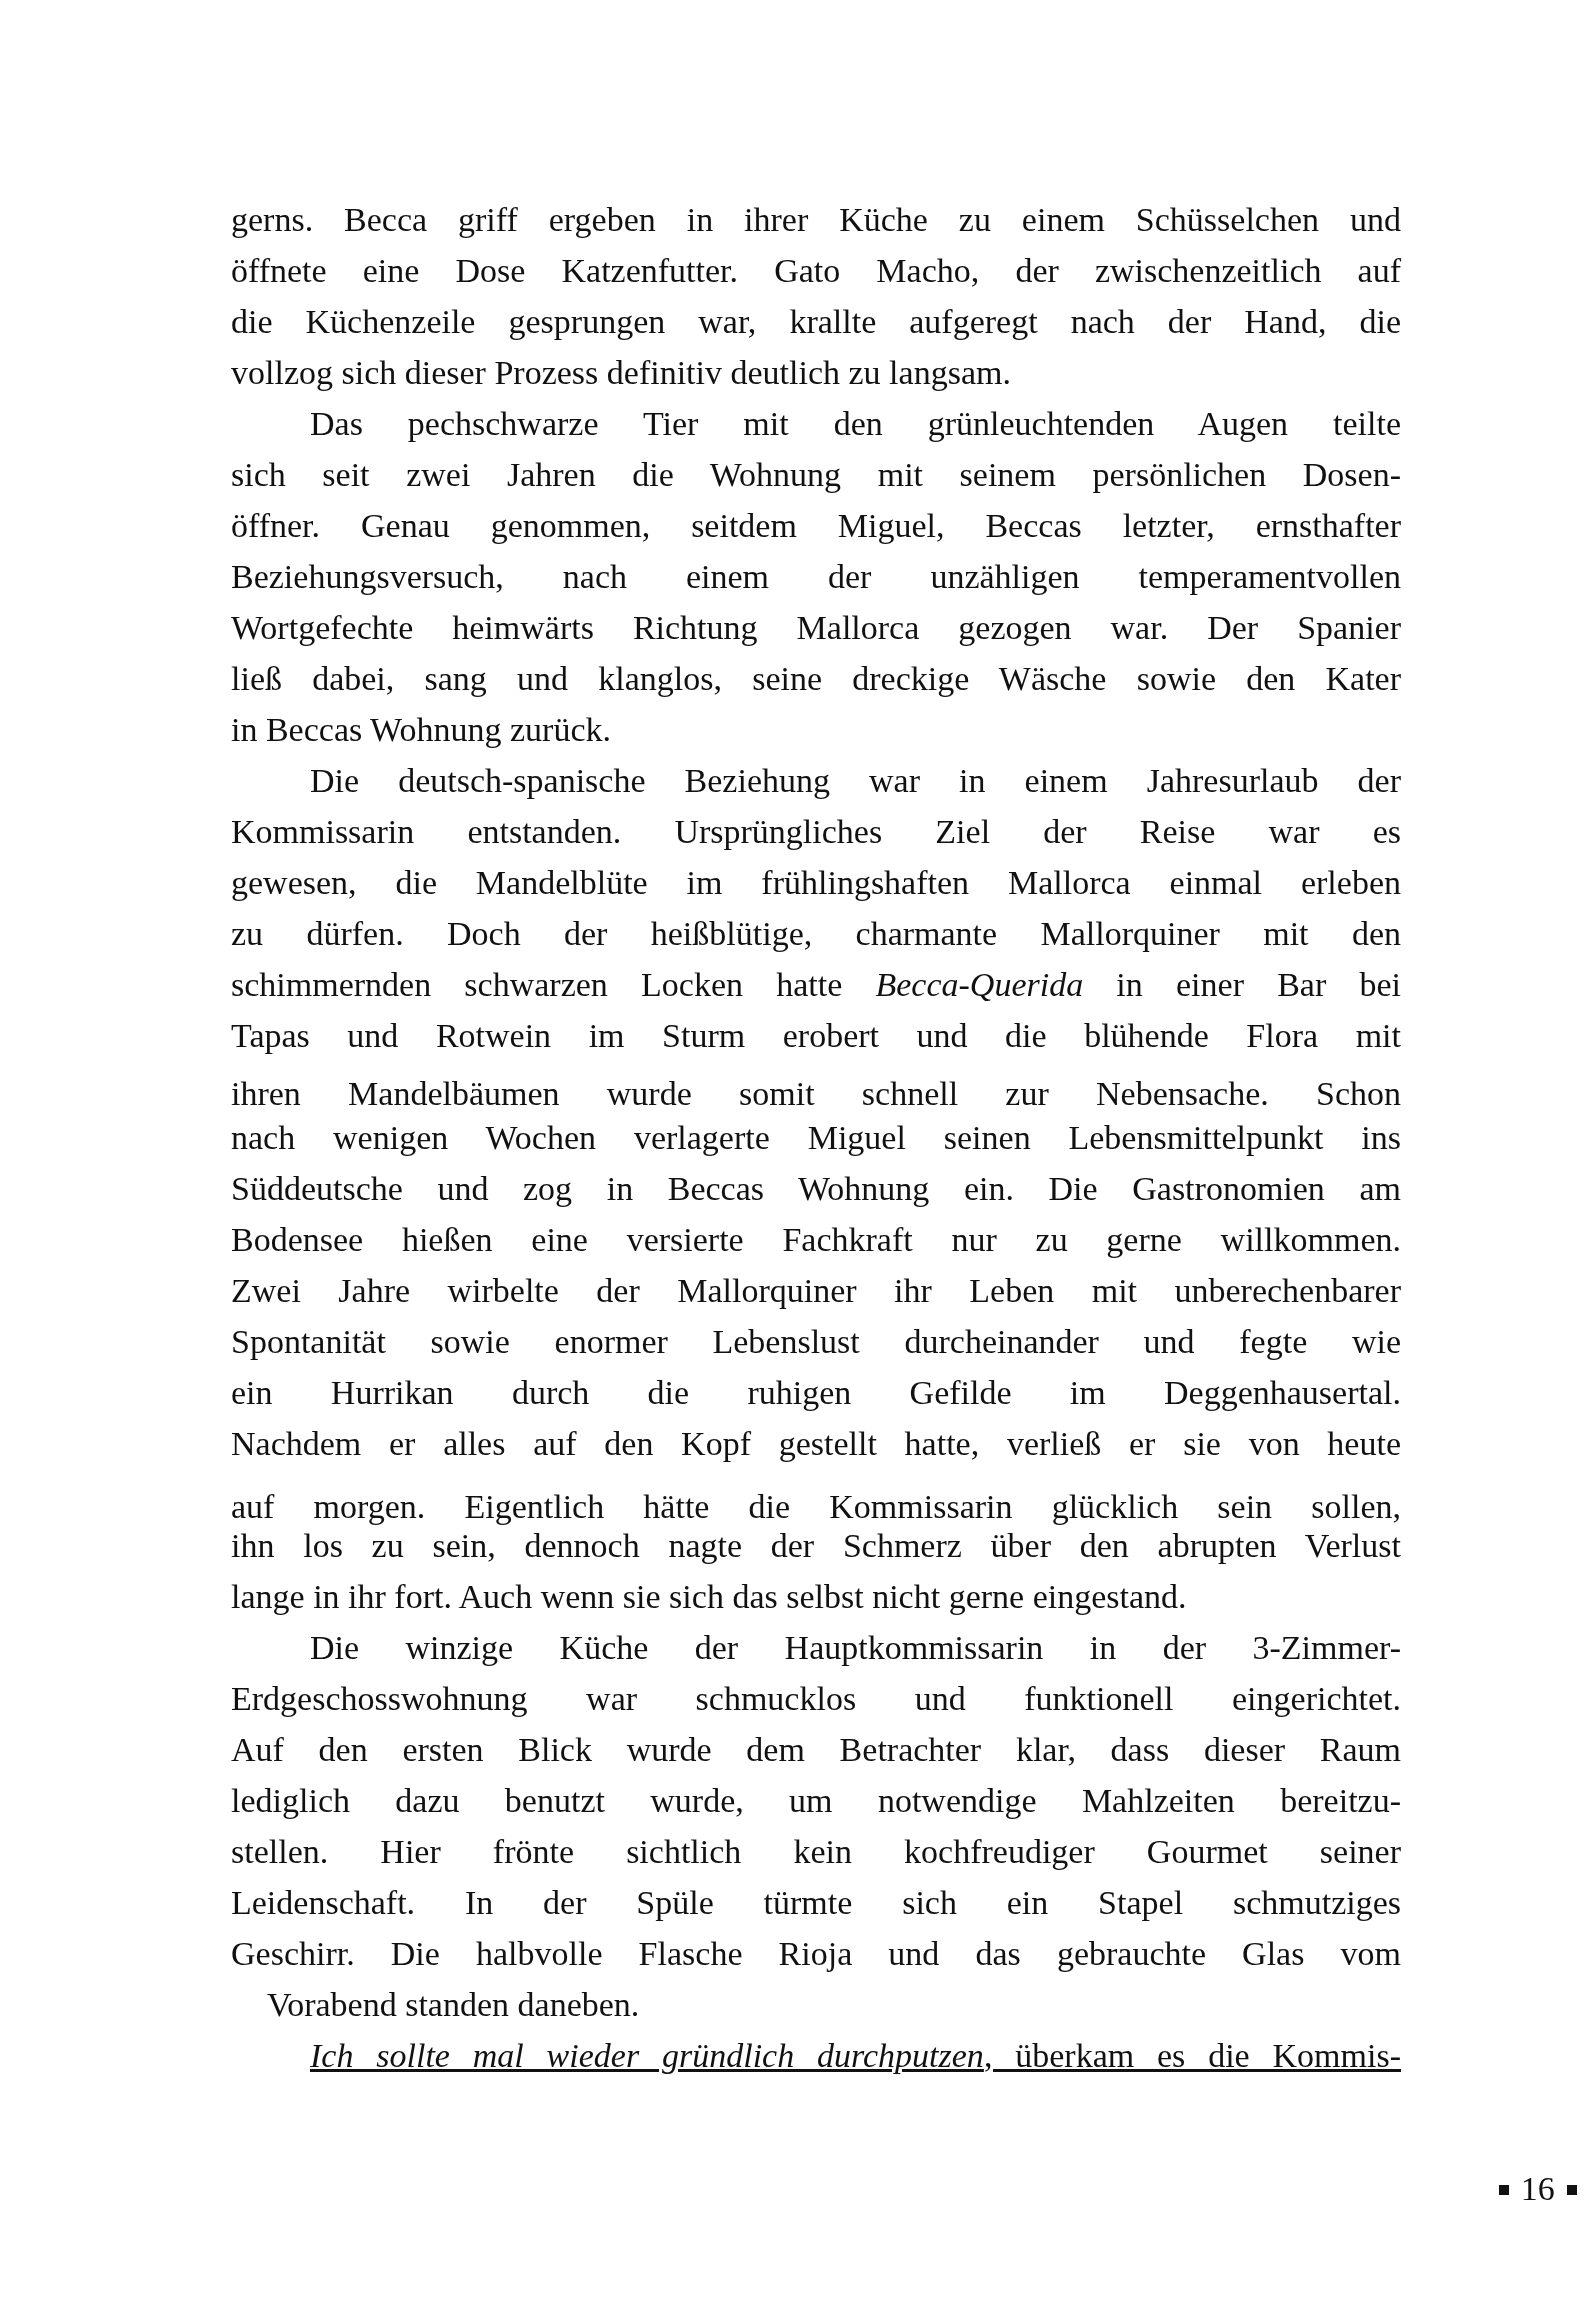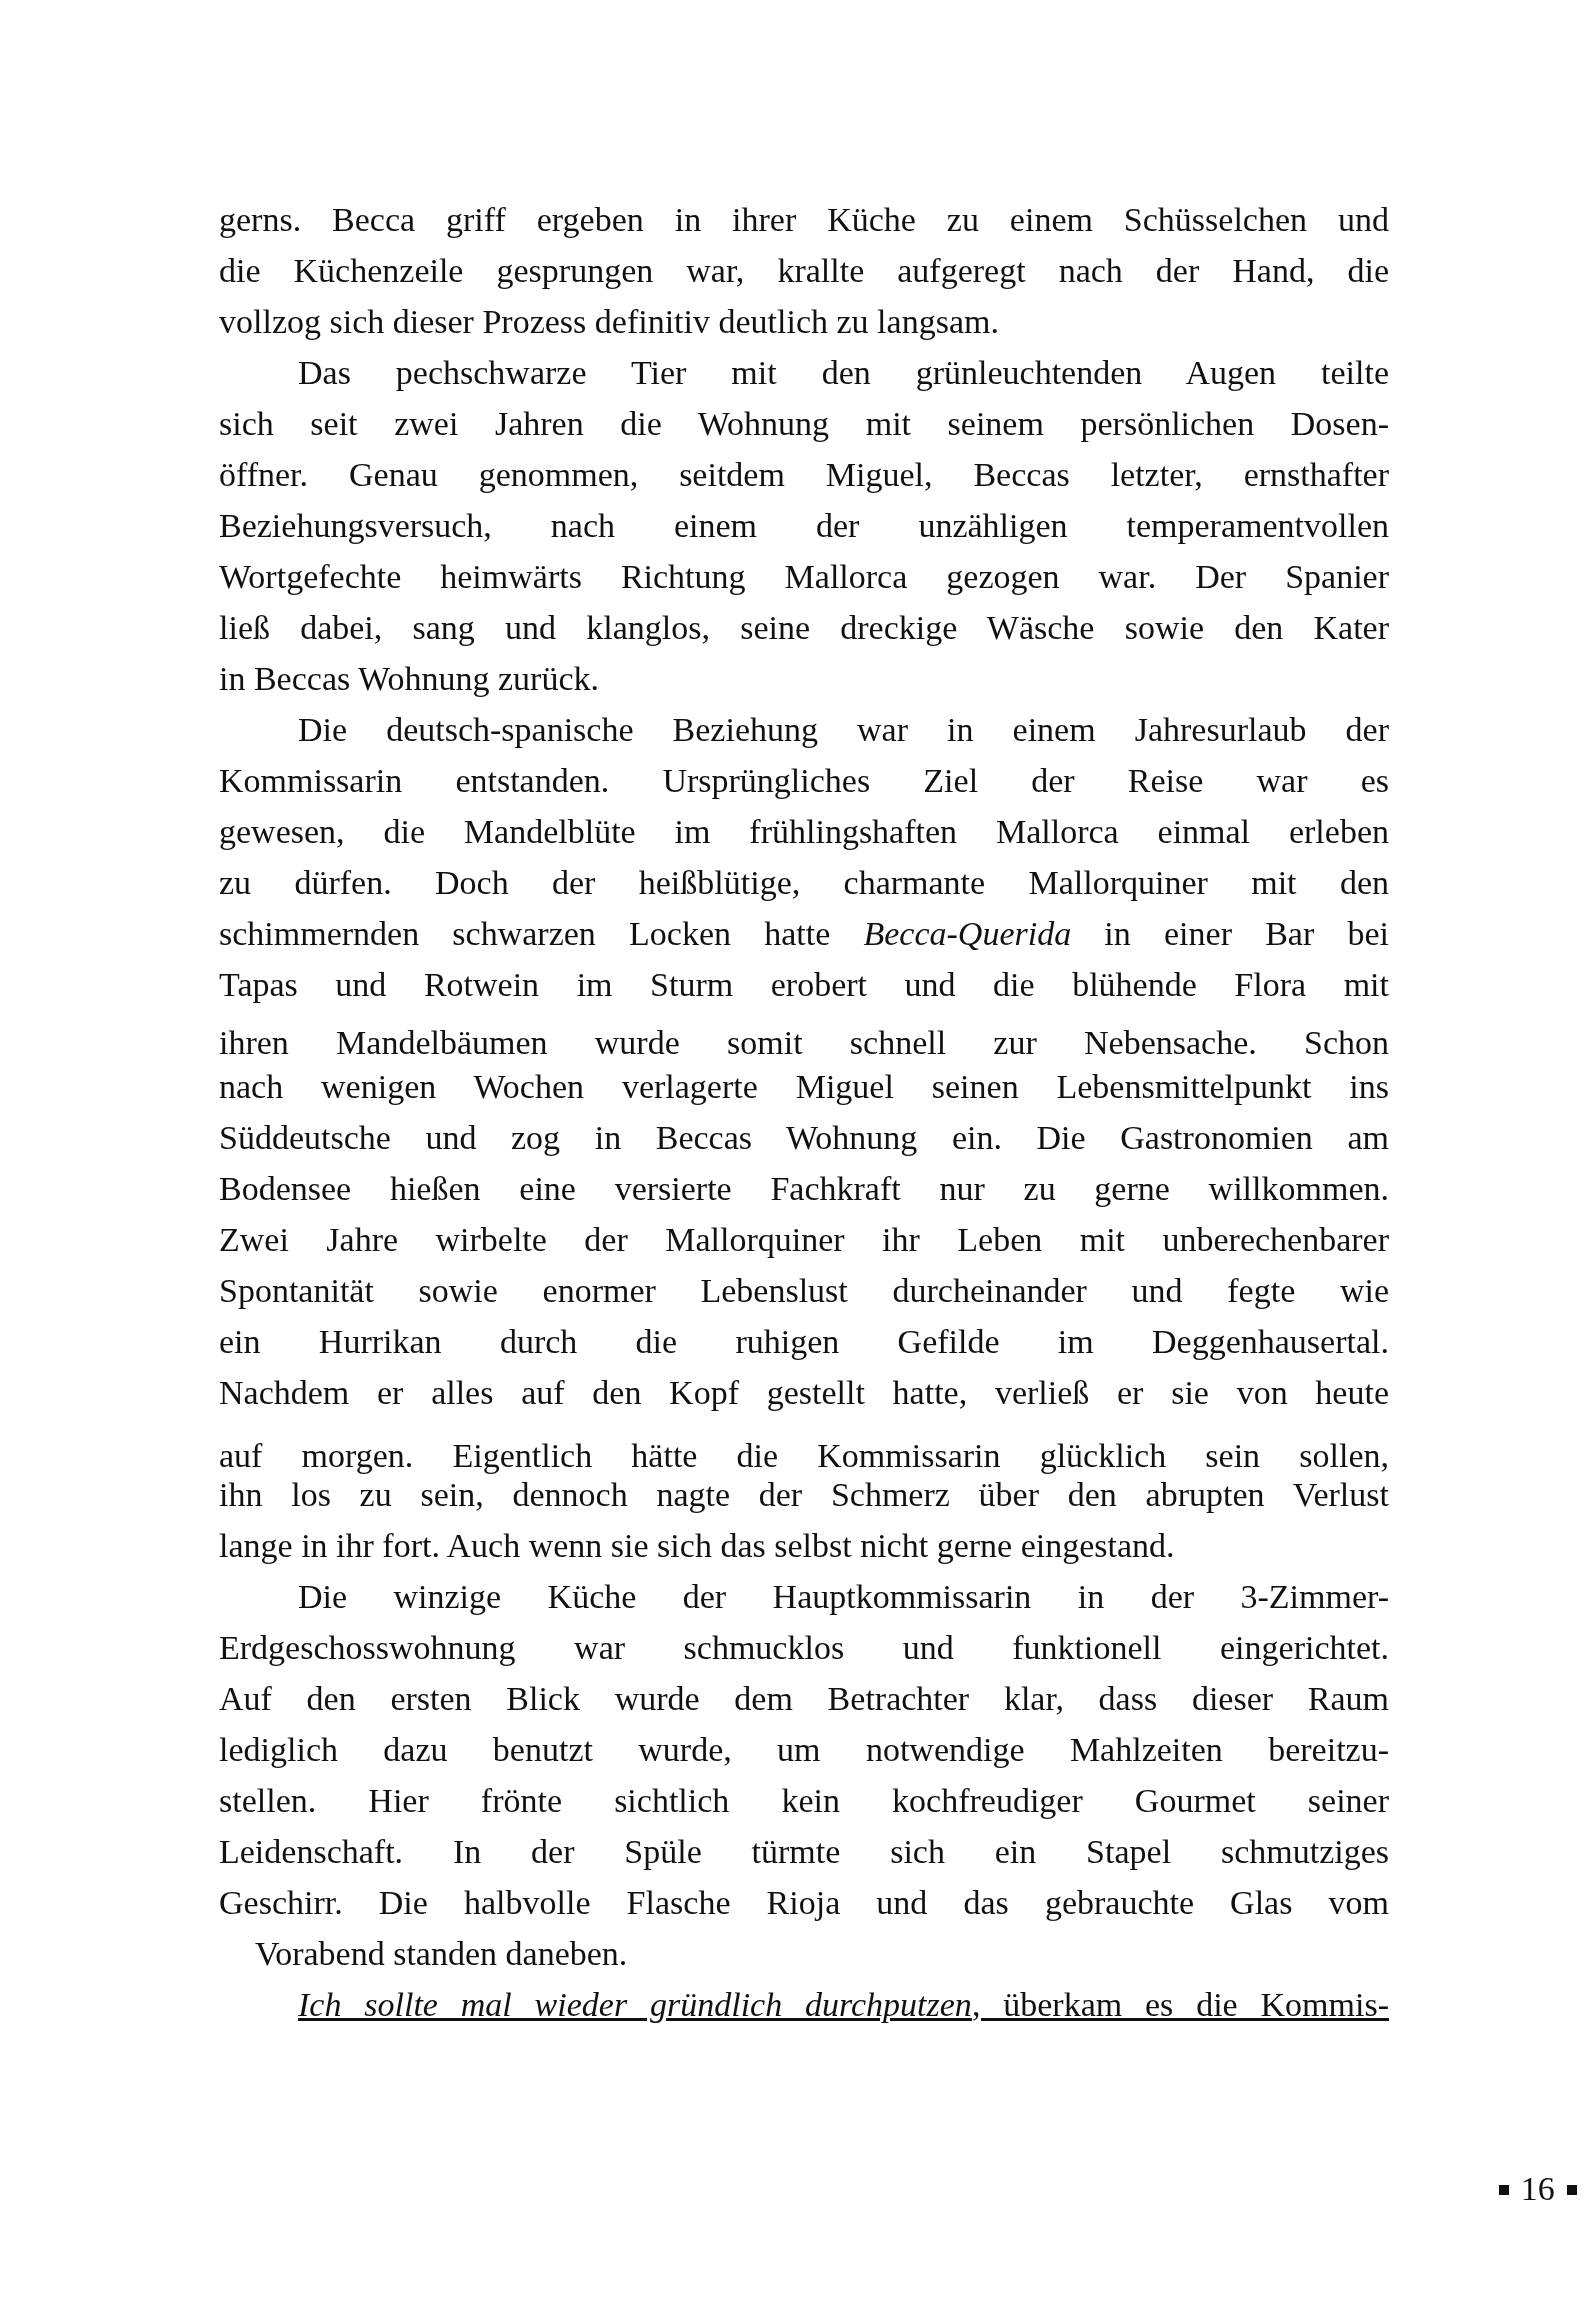--- a/index.html
+++ b/index.html
@@ -1,18 +1,18 @@
 <!DOCTYPE html>
 <html style="font-size:7.4px"><head>
 <meta charset="utf-8">
 <style>
   html, body { margin:0; padding:0; background:#ffffff; }
   body { width:1589px; height:2356px; position:relative; overflow:hidden; }
   .page { position:absolute; left:0; top:0; width:1589px; height:2356px; background:#fff; }
-  .text-block { position:absolute; left:219px; top:194px; width:1170px; }
+  .text-block { position:absolute; left:231px; top:194px; width:1170px; }
   .line {
     display:block; height:51px; line-height:51px;
     font-family:"Liberation Serif", serif; font-size:34px; color:#111;
     text-align:justify; text-align-last:justify; white-space:nowrap;
     overflow:visible;
   }
   .line.last { text-align-last:left; }
   .line.indent { padding-left:79px; }
   .line .inner { display:inline-block; white-space:normal; width:100%; text-align:inherit; text-align-last:inherit; }
   em { font-style:italic; }
@@ -21,20 +21,21 @@
     font-family:"Liberation Serif", serif; font-size:34px; color:#111;
   }
   .page-number .dash { display:inline-block; width:10.2px; height:10.2px; background:#111; vertical-align:middle; margin:0 12px; position:relative; top:-1.9px; }
 </style>
 </head>
 <body>
 
 <div class="page">
   <div class="text-block" id="text-block">
       <div class="line"><span class="inner" style="white-space: normal; width: 1170px;">gerns. Becca griff ergeben in ihrer Küche zu einem Schüsselchen und</span></div>
+      <div class="line"><span class="inner" style="white-space: normal; width: 1170px;">öffnete eine Dose Katzenfutter. Gato Macho, der zwischenzeitlich auf</span></div>
       <div class="line"><span class="inner" style="white-space: normal; width: 1170px;">die Küchenzeile gesprungen war, krallte aufgeregt nach der Hand, die</span></div>
       <div class="line last"><span class="inner" style="white-space: normal; width: 1170px;">vollzog sich dieser Prozess definitiv deutlich zu langsam.</span></div>
       <div class="line indent"><span class="inner" style="white-space: normal; width: 1091px;">Das pechschwarze Tier mit den grünleuchtenden Augen teilte</span></div>
       <div class="line"><span class="inner" style="white-space: normal; width: 1170px;">sich seit zwei Jahren die Wohnung mit seinem persönlichen Dosen-</span></div>
       <div class="line"><span class="inner" style="white-space: normal; width: 1170px;">öffner. Genau genommen, seitdem Miguel, Beccas letzter, ernsthafter</span></div>
       <div class="line"><span class="inner" style="white-space: normal; width: 1170px;">Beziehungsversuch, nach einem der unzähligen temperamentvollen</span></div>
       <div class="line"><span class="inner" style="white-space: normal; width: 1170px;">Wortgefechte heimwärts Richtung Mallorca gezogen war. Der Spanier</span></div>
       <div class="line"><span class="inner" style="white-space: normal; width: 1170px;">ließ dabei, sang und klanglos, seine dreckige Wäsche sowie den Kater</span></div>
       <div class="line last"><span class="inner" style="white-space: normal; width: 1170px;">in Beccas Wohnung zurück.</span></div>
       <div class="line indent"><span class="inner" style="white-space: normal; width: 1091px;">Die deutsch-spanische Beziehung war in einem Jahresurlaub der</span></div>

